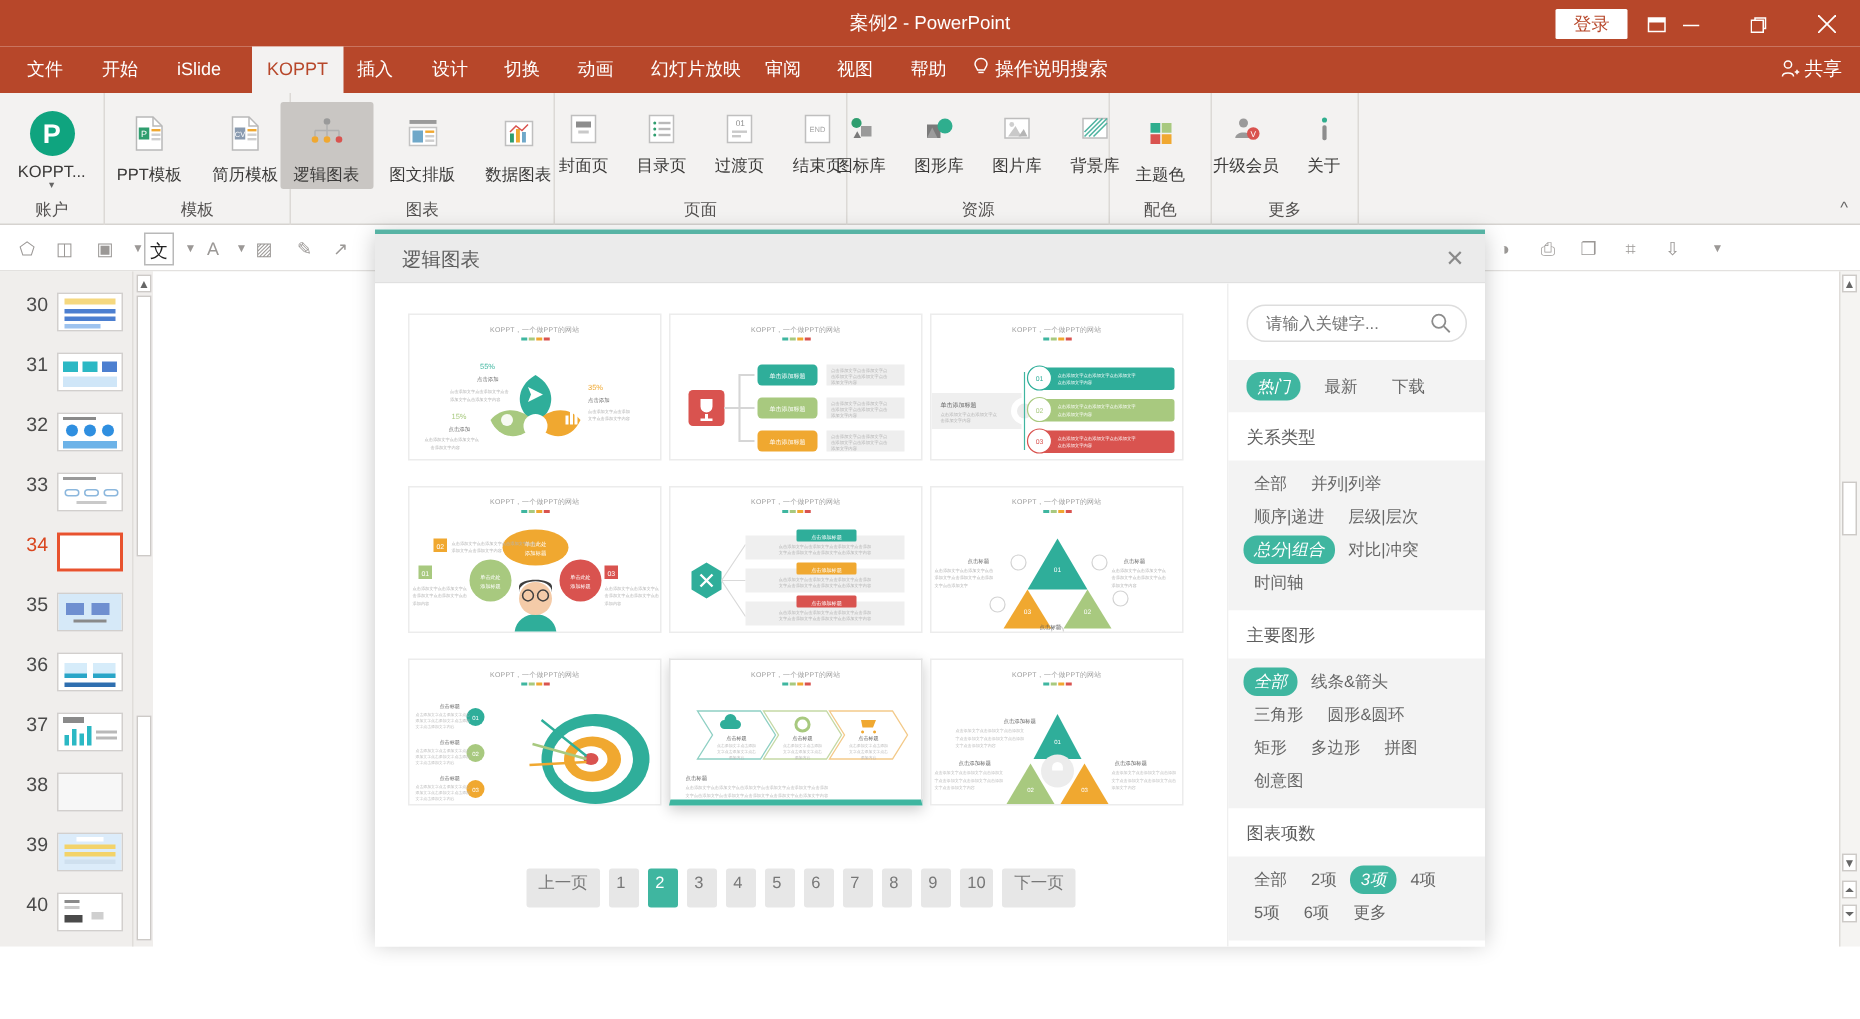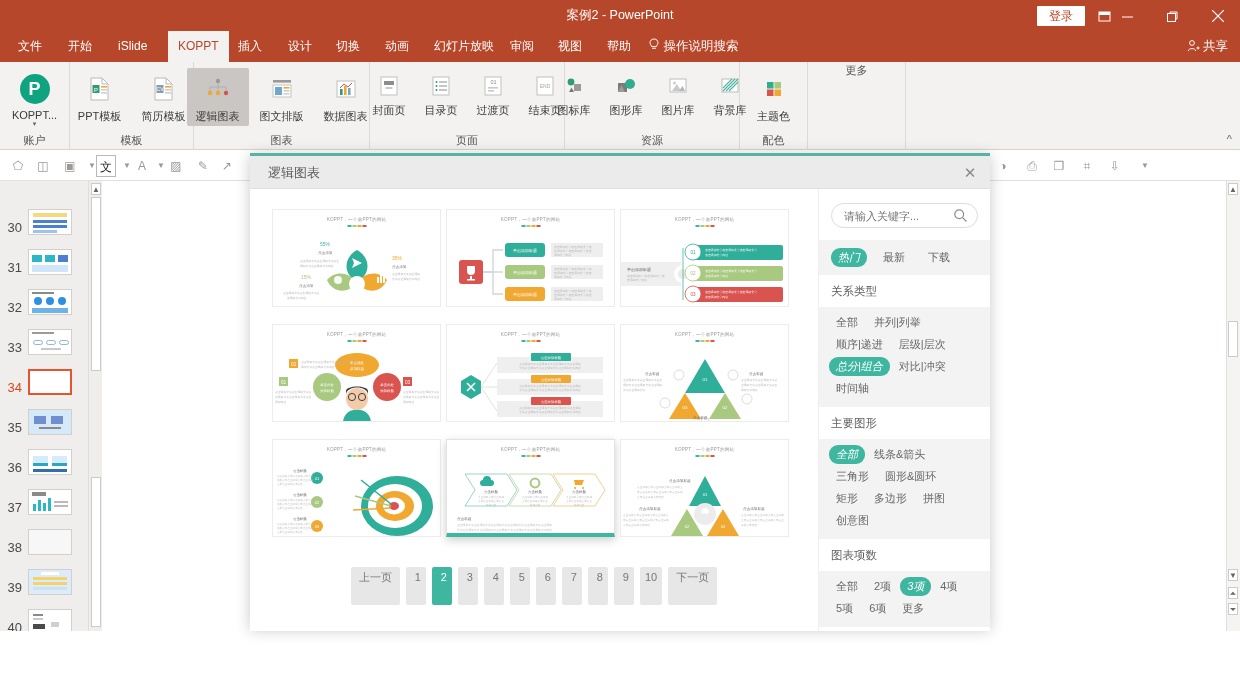--- a/index.html
+++ b/index.html
@@ -106,22 +106,22 @@
     line-height: 22px; text-align: center; font-size: 12px; color: #9b9896;
     cursor: pointer;
   }
 
   
   .slidepanel {
     position: absolute; top: 181px; left: 0; width: 88px; height: 450px;
     background: #f0eeec; overflow: hidden;
   }
   .slide-row {
-    position: absolute; left: 0; width: 88px; height: 40px;
-    display: flex; align-items: flex-end; cursor: pointer;
+    position: absolute; left: 10px; width: 88px; height: 40px;
+    display: flex; align-items: flex-start; cursor: pointer;
   }
   .slide-num {
     width: 28px; text-align: right; padding-right: 6px;
     font-size: 13px; color: #4a4a4a;
   }
   .slide-row.current .slide-num { color: #d9461f; }
   .slide-thumb {
     width: 44px; height: 26px; background: #fff; border: 1px solid #d2cfcd;
     position: relative; overflow: hidden;
   }
@@ -198,22 +198,22 @@
     display: flex; gap: 1px;
   }
   .card-dots i { display: block; width: 4px; height: 2px; }
 
   
   .pager {
     position: absolute; left: 0; bottom: 26px; width: 568px;
     display: flex; justify-content: center; align-items: center; gap: 6px;
   }
   .pg {
-    min-width: 20px; height: 38px; line-height: 21px; padding: 0 5px;
-    background: #e7e7e7; color: #777; font-size: 11px; text-align: right;
+    min-width: 20px; height: 26px; line-height: 21px; padding: 0 5px;
+    background: #e7e7e7; color: #777; font-size: 11px; text-align: left;
     border-radius: 2px; cursor: pointer;
   }
   .pg.wide { padding: 0 8px; }
   .pg.active { background: #3fb6a0; color: #fff; }
 
   
   .filters {
     position: absolute; right: 0; top: 0; width: 172px; height: 442px;
     background: #fff; border-left: 1px solid #efefef;
   }
@@ -529,20 +529,42 @@
               <rect x="12.5" y="12.5" width="6.5" height="6.5" fill="#f0a830"></rect>
             </svg>
         </div>
         <div class="rlabel">主题色</div>
       </div>
     </div>
     <div class="gname">配色</div>
   </div>
 
   <div class="rgroup" style="left:808px; width:98px;">
+    <div class="items">
+      <div class="ritem">
+        <div class="glyph">
+          <svg width="24" height="24" viewBox="0 0 24 24">
+              <circle cx="10" cy="8" r="3" fill="#9a9a9a"></circle>
+              <path d="M4.5 18 C4.5 13 15.5 13 15.5 18 z" fill="#9a9a9a"></path>
+              <circle cx="16.5" cy="15" r="4.2" fill="#d9534f"></circle>
+              <text x="16.5" y="17.3" font-size="5.5" fill="#fff" text-anchor="middle" font-family="Liberation Sans">V</text>
+            </svg>
+        </div>
+        <div class="rlabel">升级会员</div>
+      </div>
+      <div class="ritem">
+        <div class="glyph">
+          <svg width="24" height="24" viewBox="0 0 24 24">
+              <circle cx="12" cy="6" r="1.7" fill="#2fae8e"></circle>
+              <rect x="10.6" y="9.5" width="2.8" height="10" rx="1.2" fill="#8d8d8d"></rect>
+            </svg>
+        </div>
+        <div class="rlabel">关于</div>
+      </div>
+    </div>
     <div class="gname">更多</div>
   </div>
 
   <div class="ribbon-collapse">^</div>
 </div>
 
 <div class="fmtbar">
   <div class="fmt-ico" style="left:8px">⬠</div>
   <div class="fmt-ico" style="left:33px">◫</div>
   <div class="fmt-ico" style="left:60px">▣</div>

